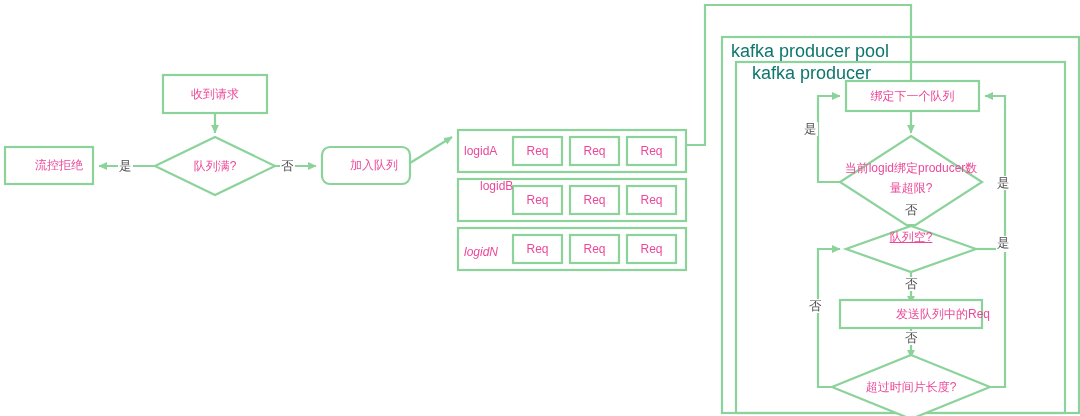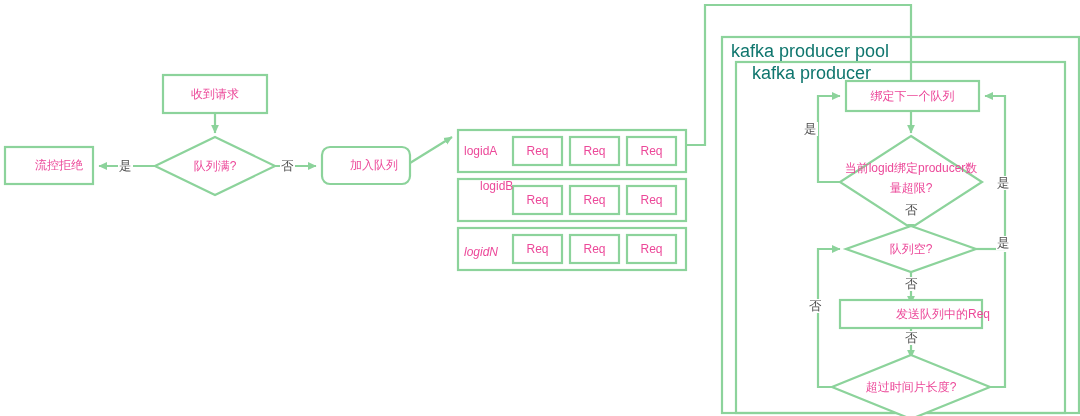--- a/index.html
+++ b/index.html
@@ -117,21 +117,21 @@
 <div class="nodetext" style="left:570px;top:235px;width:49px;height:28px;">Req</div>
 <div class="nodetext" style="left:627px;top:235px;width:49px;height:28px;">Req</div>
 
 <div class="ctitle" style="left:731px;top:44px;">kafka producer pool</div>
 <div class="ctitle" style="left:752px;top:66px;">kafka producer</div>
 
 <div class="nodetext" style="left:846px;top:81px;width:133px;height:30px;text-align:center;">绑定下一个队列</div>
 
 <div class="nodetext wrap" style="left:842px;top:147px;width:138px;height:62px;line-height:20px;">当前logid绑定producer数量超限?</div>
 
-<div class="nodetext" style="left:871px;top:236px;width:80px;height:26px;">队列空?</div>
+<div class="nodetext" style="left:871px;top:224px;width:80px;height:26px;text-decoration:underline;">队列空?</div>
 
 <div class="nodetext" style="left:840px;top:300px;width:142px;height:28px;margin-left:32px;">发送队列中的Req</div>
 
 <div class="nodetext wrap" style="left:854px;top:366px;width:114px;height:42px;line-height:20px;">超过时间片长度?</div>
 
 <div class="lbl" style="left:803px;top:122px;">是</div>
 <div class="lbl" style="left:904px;top:203px;">否</div>
 <div class="lbl" style="left:996px;top:236px;">是</div>
 <div class="lbl" style="left:996px;top:176px;">是</div>
 <div class="lbl" style="left:904px;top:277px;">否</div>

